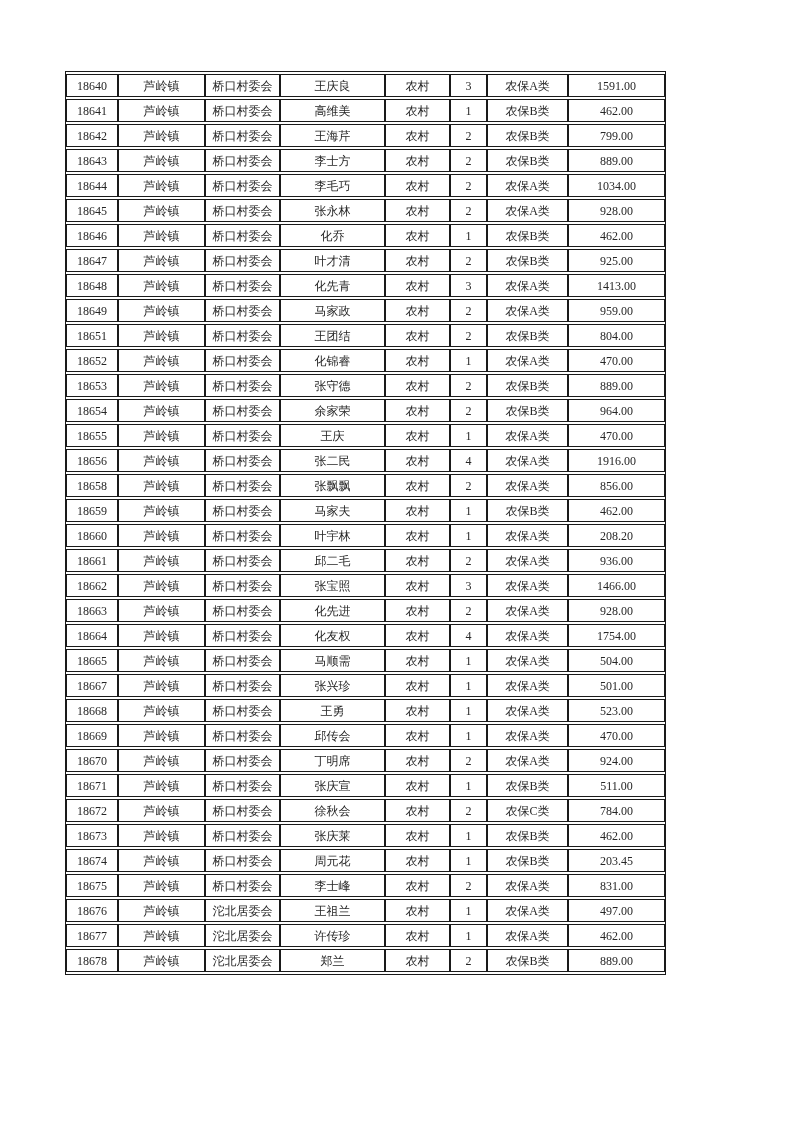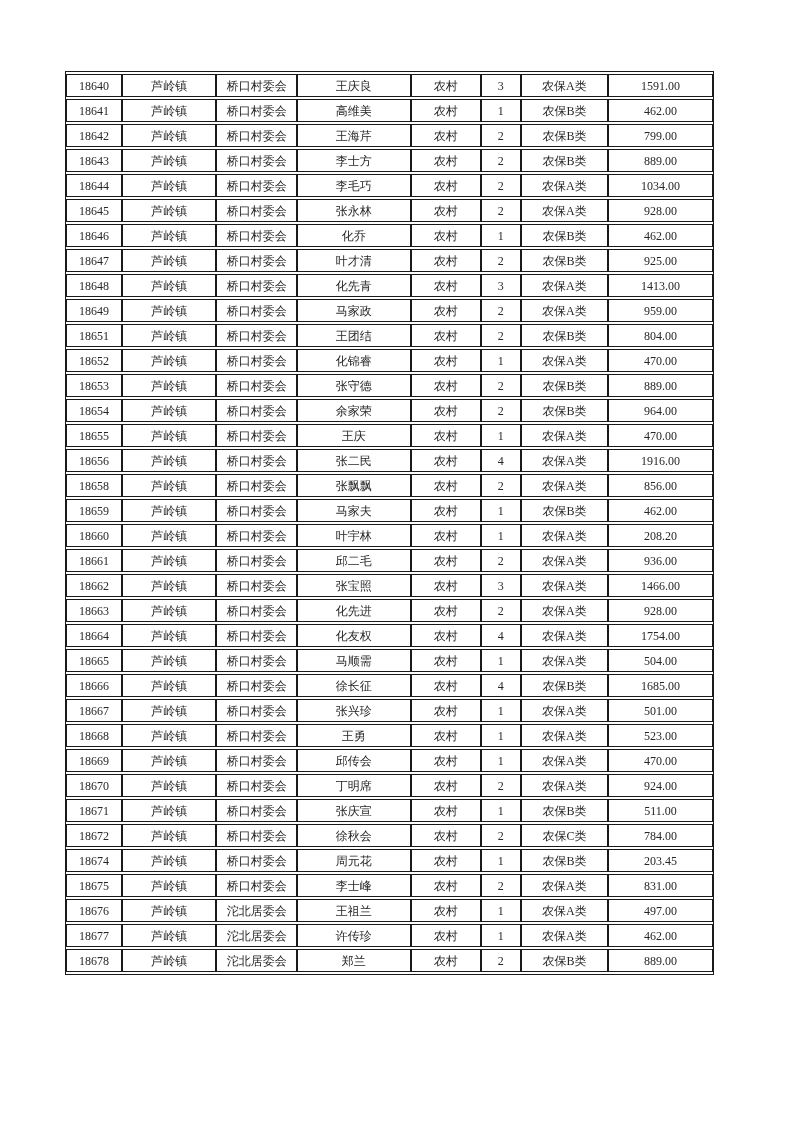--- a/index.html
+++ b/index.html
@@ -12,21 +12,21 @@
     position: relative;
     width: 793px;
     height: 1122px;
     background: #ffffff;
     overflow: hidden;
   }
   .table-wrap {
     position: absolute;
     left: 65px;
     top: 71px;
-    width: 649px;
+    width: 601px;
     border: 1px solid #1a1a1a;
     background: #ffffff;
   }
   table.grid {
     width: 100%;
     table-layout: fixed;
     border-collapse: separate;
     border-spacing: 0 2px;
   }
   table.grid td {
@@ -301,30 +301,20 @@
             <td>18665</td>
             <td>芦岭镇</td>
             <td>桥口村委会</td>
             <td>马顺需</td>
             <td>农村</td>
             <td>1</td>
             <td>农保A类</td>
             <td>504.00</td>
           </tr>
           <tr>
-            <td>18666</td>
-            <td>芦岭镇</td>
-            <td>桥口村委会</td>
-            <td>徐长征</td>
-            <td>农村</td>
-            <td>4</td>
-            <td>农保B类</td>
-            <td>1685.00</td>
-          </tr>
-          <tr>
             <td>18667</td>
             <td>芦岭镇</td>
             <td>桥口村委会</td>
             <td>张兴珍</td>
             <td>农村</td>
             <td>1</td>
             <td>农保A类</td>
             <td>501.00</td>
           </tr>
           <tr>
@@ -369,20 +359,30 @@
           </tr>
           <tr>
             <td>18672</td>
             <td>芦岭镇</td>
             <td>桥口村委会</td>
             <td>徐秋会</td>
             <td>农村</td>
             <td>2</td>
             <td>农保C类</td>
             <td>784.00</td>
+          </tr>
+          <tr>
+            <td>18673</td>
+            <td>芦岭镇</td>
+            <td>桥口村委会</td>
+            <td>张庆莱</td>
+            <td>农村</td>
+            <td>1</td>
+            <td>农保B类</td>
+            <td>462.00</td>
           </tr>
           <tr>
             <td>18674</td>
             <td>芦岭镇</td>
             <td>桥口村委会</td>
             <td>周元花</td>
             <td>农村</td>
             <td>1</td>
             <td>农保B类</td>
             <td>203.45</td>

